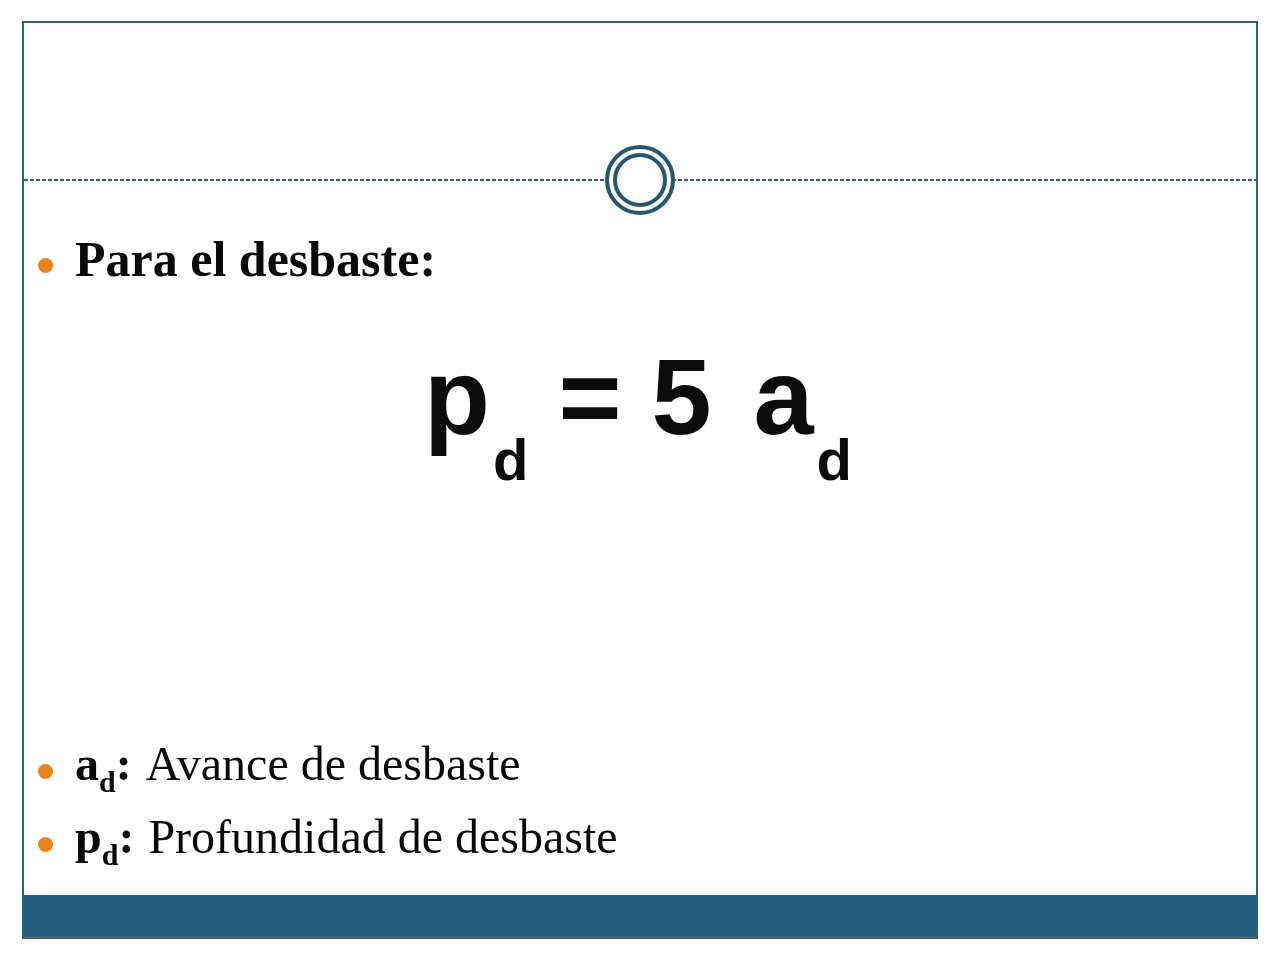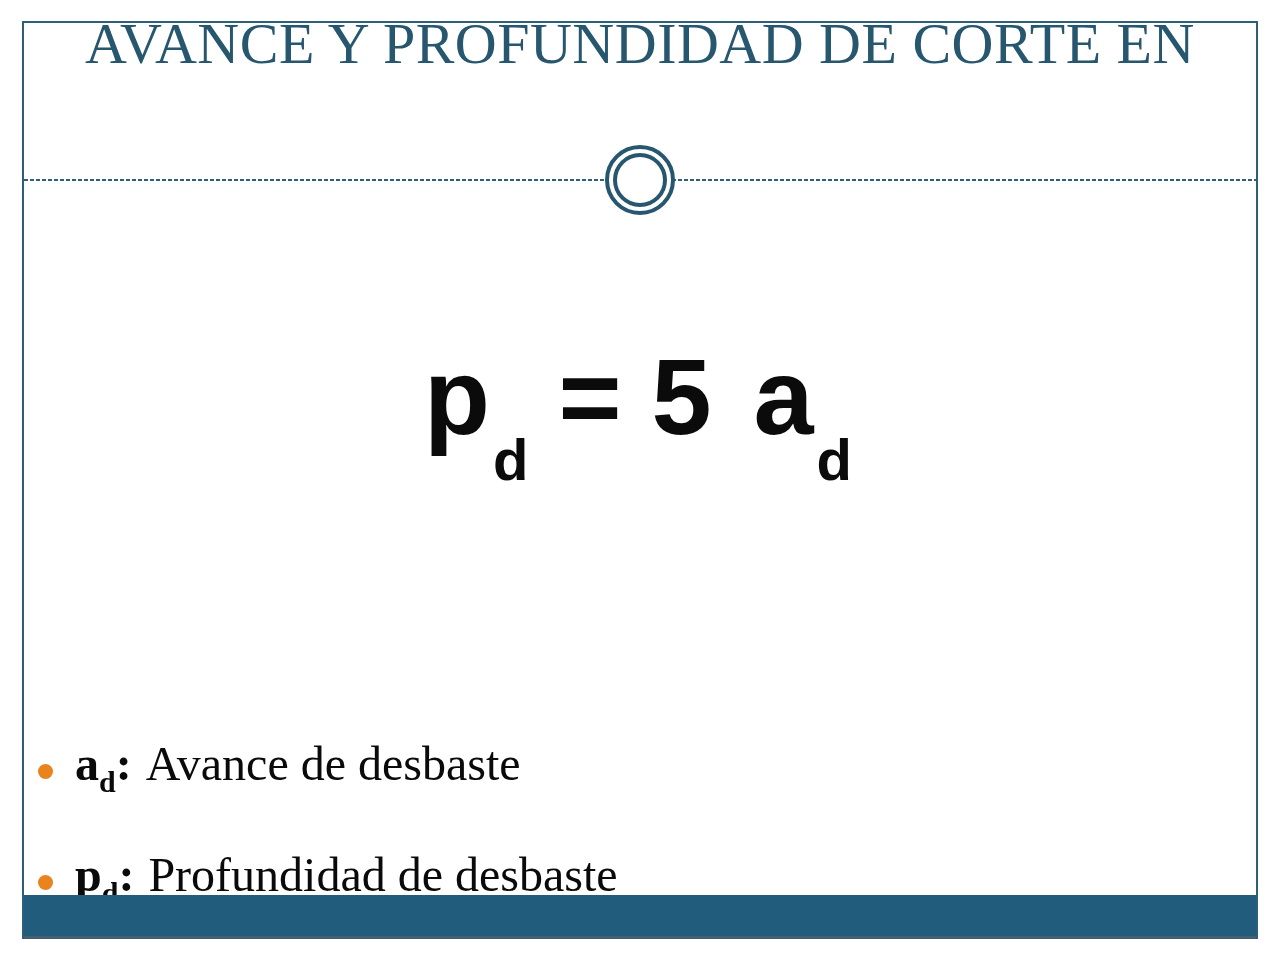--- a/index.html
+++ b/index.html
@@ -97,21 +97,21 @@
     font-size: 58px;
     position: relative;
     top: 46px;
     margin-left: 3px;
   }
   .f-op { margin: 0 30px; }
   .f-rhs { margin-left: 42px; }
 
   
   .def-row-1 { top: 711px; text-align: right; }
-  .def-row-2 { top: 822px; text-align: center; }
+  .def-row-2 { top: 784px; text-align: center; }
   .def-row .dot { margin-top: 30px; }
   .def-text {
     margin-left: 22px;
     font-size: 48px;
     line-height: 60px;
     color: #0A0A0A;
   }
   .term { font-weight: bold; }
   .term-sub {
     font-weight: bold;
@@ -130,28 +130,31 @@
     background: #225C7C;
     border-bottom: 3px solid #44606F;
   }
 </style>
 </head>
 <body>
 
 <div class="frame">
 
   <h1 class="title">
-    <span>AVANCE Y PROFUNDIDAD DE CORTE EN</span>
   </h1>
 
   <div class="dash-line"></div>
   <div class="ring-outer">
     <div class="ring-inner"></div>
   </div>
 
+  <div class="bullet-row intro-row">
+    <span class="dot"></span>
+    <span class="intro-text">Para el desbaste:</span>
+  </div>
 
   <div class="formula"><span>p</span><span class="f-sub">d</span><span class="f-op">=</span><span>5</span><span class="f-rhs">a</span><span class="f-sub">d</span></div>
 
   <div class="bullet-row def-row def-row-1">
     <span class="dot"></span>
     <span class="def-text"><span class="term">a</span><span class="term-sub">d</span><span class="term-colon">:</span><span class="def-desc">Avance de desbaste</span></span>
   </div>
 
   <div class="bullet-row def-row def-row-2">
     <span class="dot"></span>

